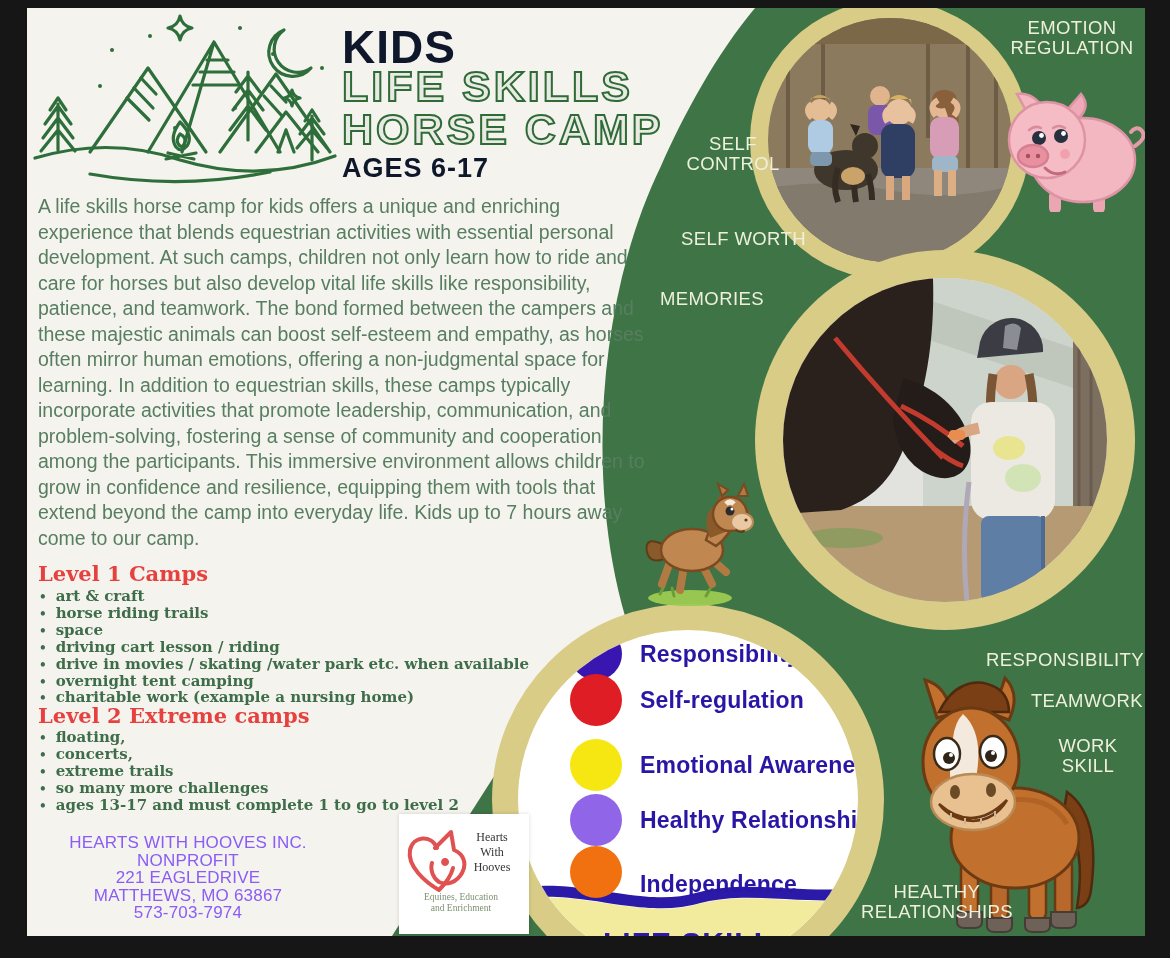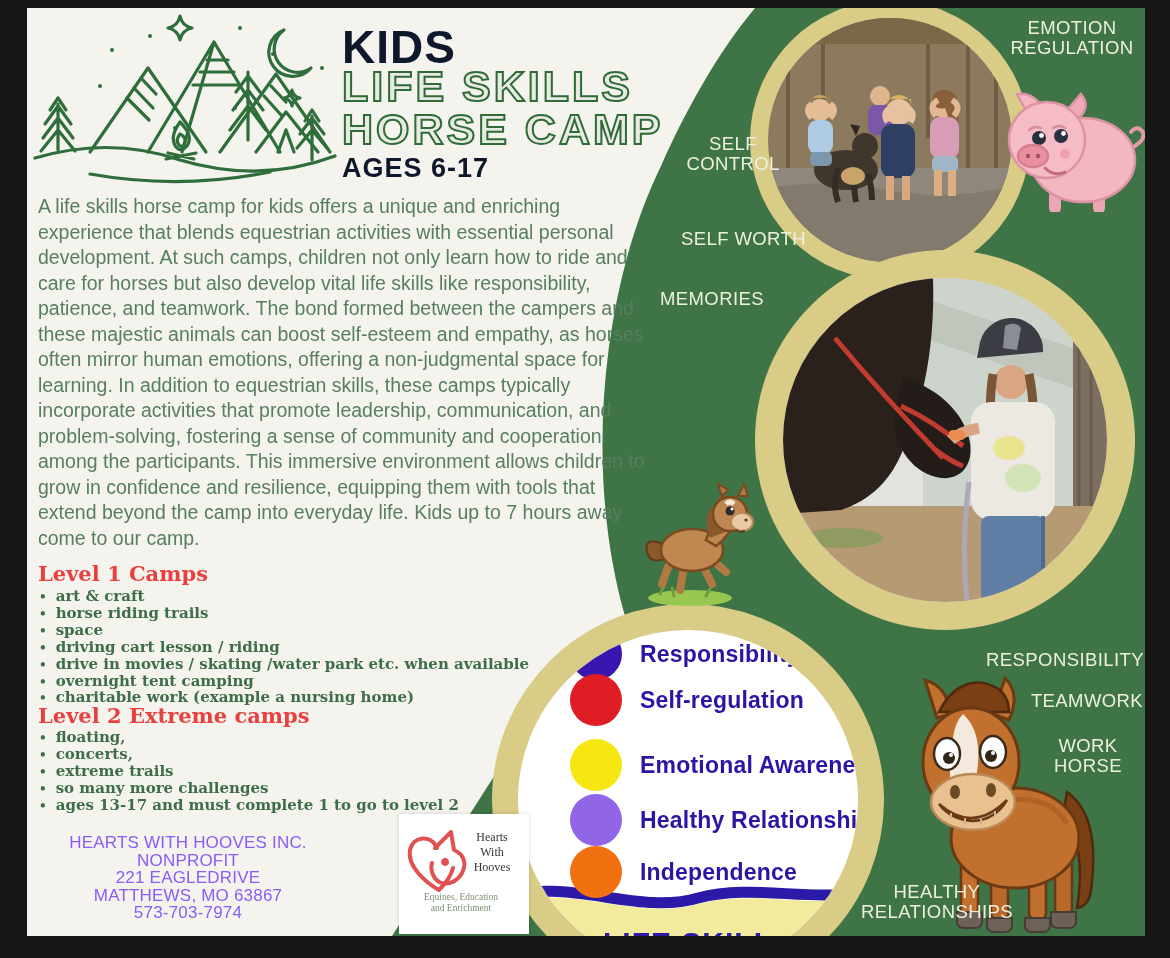--- a/index.html
+++ b/index.html
@@ -154,21 +154,21 @@
         <span class="skill-label">Self-regulation</span>
       </div>
       <div class="skill-row" style="top:109px;">
         <span class="dot" style="background: rgb(246, 231, 19);"></span>
         <span class="skill-label">Emotional Awareness</span>
       </div>
       <div class="skill-row" style="top:164px;">
         <span class="dot" style="background: rgb(144, 101, 231);"></span>
         <span class="skill-label">Healthy Relationships</span>
       </div>
-      <div class="skill-row" style="top:216px;">
+      <div class="skill-row" style="top:216px;align-items:flex-end;">
         <span class="dot" style="background: rgb(241, 112, 15);"></span>
         <span class="skill-label">Independence</span>
       </div>
       <div class="life-skill">LIFE SKILL</div>
     </div>
 
     <svg class="abs" style="left:3px;top:2px;" width="310" height="185" viewBox="0 0 310 185" fill="none" stroke="#2e6e3a" stroke-width="3.2" stroke-linecap="round" stroke-linejoin="round">
       <path d="M5,148 Q80,126 150,150 Q230,174 305,146"></path>
       <path d="M60,164 Q150,180 240,162"></path>
       <path d="M28,140 V94 M28,96 L15,114 M28,96 L41,114 M28,108 L13,128 M28,108 L43,128 M28,120 L11,141 M28,120 L45,141 M28,88 L20,100 M28,88 L36,100"></path>
@@ -327,21 +327,21 @@
     <div class="abs glabel" style="left:645px;top:126px;width:122px;">
       <div>SELF</div>
       <div>CONTROL</div>
     </div>
     <div class="abs glabel" style="left:654px;top:213px;margin-top:8px;">SELF WORTH</div>
     <div class="abs glabel" style="left:633px;top:281px;">MEMORIES</div>
     <div class="abs glabel" style="left:950px;top:642px;width:176px;">RESPONSIBILITY</div>
     <div class="abs glabel" style="left:972px;top:683px;width:176px;">TEAMWORK</div>
     <div class="abs glabel" style="left:1000px;top:728px;width:122px;">
       <div>WORK</div>
-      <div>HORSE</div>
+      <div>SKILL</div>
     </div>
     <div class="abs glabel" style="left:820px;top:874px;width:180px;">
       <div>HEALTHY</div>
       <div>RELATIONSHIPS</div>
     </div>
 
   </div>
 </div>
 
 </body></html>

